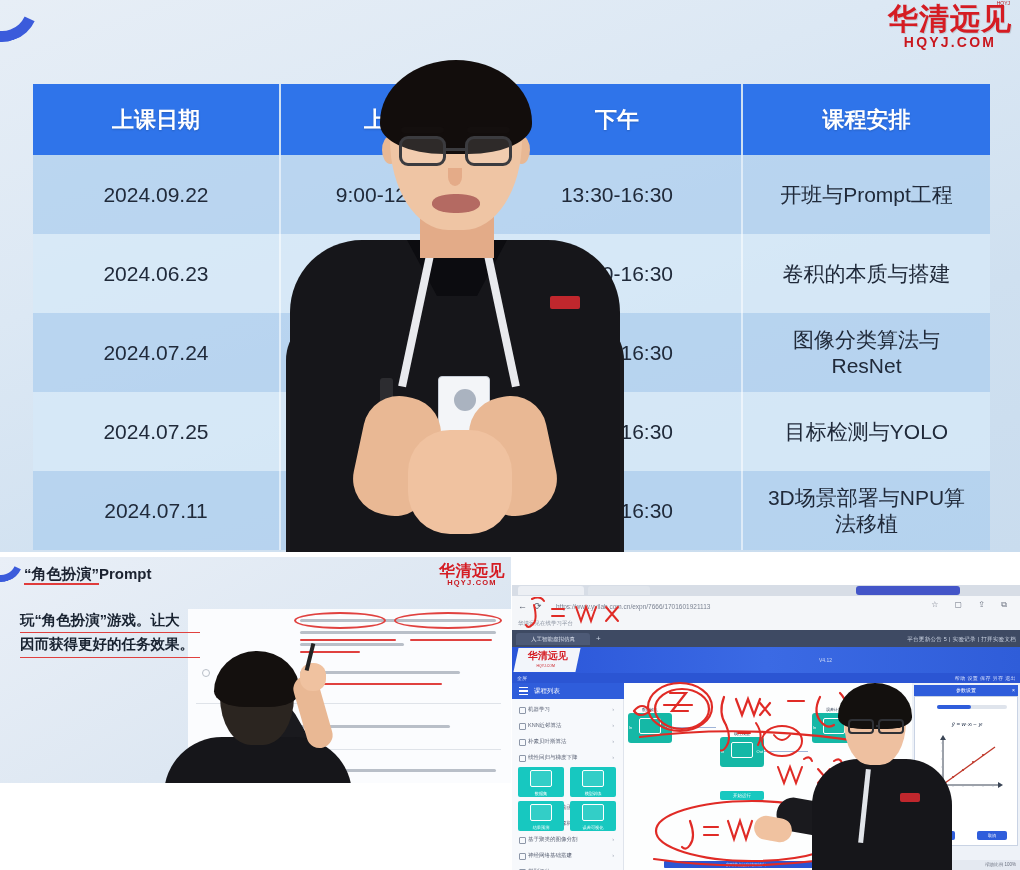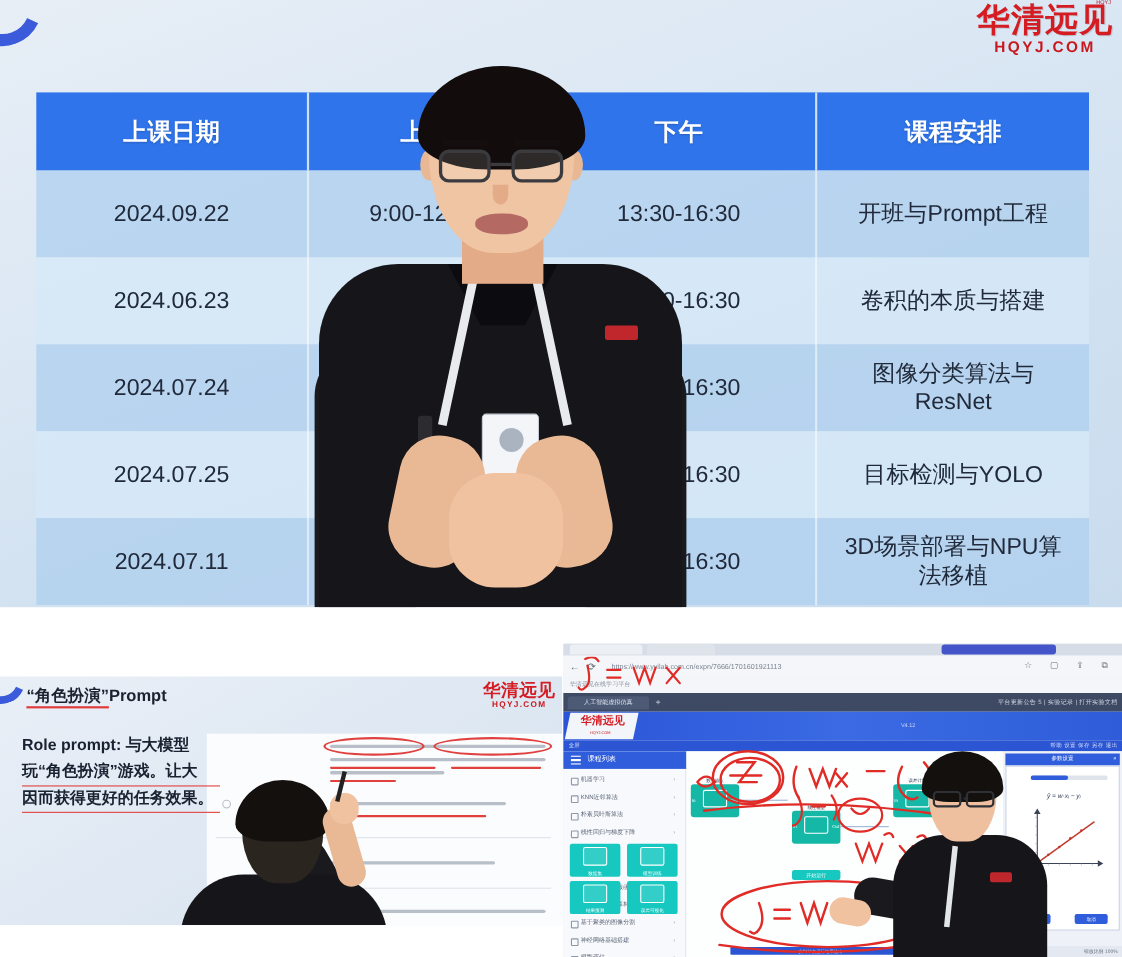--- a/index.html
+++ b/index.html
@@ -105,21 +105,21 @@
   }
   .p-badge:after{
     content:""; position:absolute; left:15px; top:12px; width:22px; height:22px;
     background:#aab3c0; border-radius:50%;
   }
   .p-clip{position:absolute;left:118px;top:320px;width:13px;height:26px;background:#2c2c30;border-radius:3px;}
   .p-emb{position:absolute;left:288px;top:238px;width:30px;height:13px;background:#c0272d;border-radius:2px;}
 
   
   .bl{
-    position:absolute; left:0; top:615px; width:511px; height:226px;
+    position:absolute; left:0; top:557px; width:511px; height:226px;
     background:linear-gradient(150deg,#e9eff7 0%,#dde7f2 60%,#d2e0ef 100%);
     overflow:hidden;
   }
   .bl .corner-arc{ left:-21px; top:-19px; width:44px; height:44px; border-width:7px; }
   .bl-title{
     position:absolute; left:24px; top:8px; font-size:15px; font-weight:bold; color:#1b2230;
     white-space:nowrap;
   }
   .bl-title u{ text-decoration:none; border-bottom:2px solid #e03c3c; padding-bottom:1px; }
   .bl-logo{ position:absolute; right:6px; top:6px; text-align:center; line-height:1; }
@@ -453,21 +453,20 @@
     <div class="blp-armup"></div>
     <div class="blp-body"></div>
     <div class="blp-head"></div>
     <div class="blp-hair"></div>
     <div class="blp-forearm"></div>
     <div class="blp-hand"></div>
     <div class="blp-pen"></div>
   </div>
 
   <div class="bl-body">
-    <div>Role prompt: 与大模型</div>
     <div class="uline">玩“角色扮演”游戏。让大</div>
     <div class="uline">因而获得更好的任务效果。</div>
   </div>
 </div>
 
 <div class="br">
 
   <div class="br-tabstrip">
     <div class="br-tab-ghost"></div>
     <div class="br-tab-ghost2"></div>

